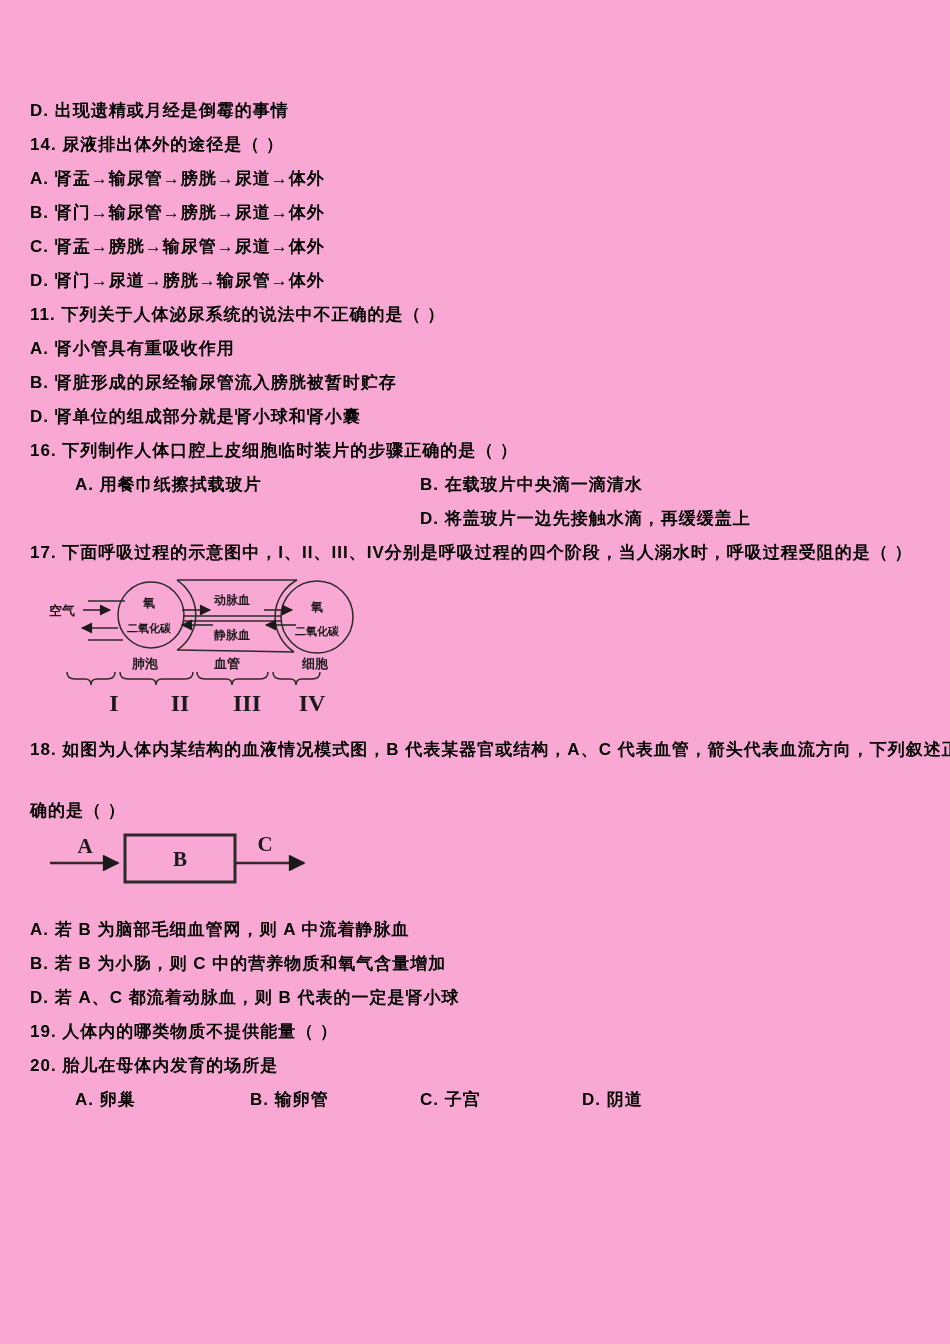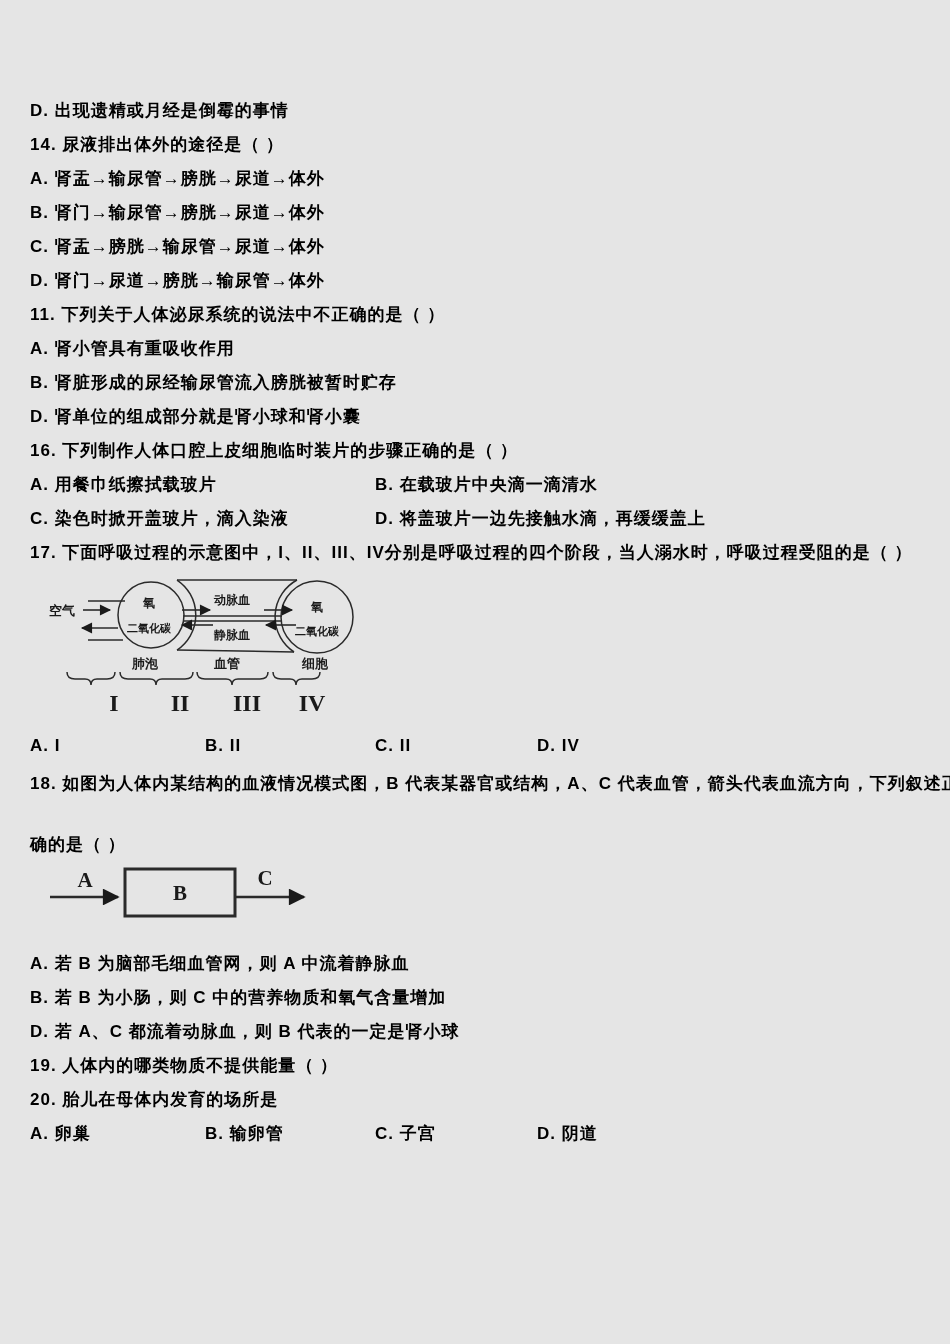--- a/index.html
+++ b/index.html
@@ -1,36 +1,36 @@
 <!DOCTYPE html>
 <html><head>
 <meta charset="utf-8">
 <style>
   * { margin:0; padding:0; box-sizing:border-box; }
   html,body { background:#ffffff; }
   body { width:950px; height:1344px; overflow:hidden; }
   .page {
     position:relative;
     width:950px; height:1344px;
-    background:#e5e5e5;
+    background:#f9a8d4;
     color:#000;
     font-family:"Liberation Sans","DejaVu Sans",sans-serif;
   }
   .content { padding:93px 40px 0 30px; }
   .row {
     position:relative;
     height:34px;
     display:flex;
     align-items:center;
     font-size:17px;
     font-weight:700;
     letter-spacing:1px;
     white-space:nowrap;
   }
-  .row.cols span { position:absolute; top:50%; transform:translateY(-50%); }
+  .row.cols span { position:absolute; top:50%; transform:translateY(-50%);margin-left:45px; }
   .c0 { left:0; }
   .c1 { left:175px; }
   .c2 { left:345px;text-align:right; }
   .c3 { left:507px; }
   .diagram1-wrap { height:160px; padding-top:2px; }
   .diagram2-wrap { height:85px; }
   svg text { font-family:"Liberation Sans","DejaVu Sans",sans-serif; fill:#1a1a1a; }
   svg .serif-label { font-family:"Liberation Serif","DejaVu Serif",serif; font-weight:700; }
   svg .stroke { stroke:#2a2a2a; fill:none; }
 </style>
@@ -52,21 +52,20 @@
     <div class="row">A. 肾小管具有重吸收作用</div>
     <div class="row">B. 肾脏形成的尿经输尿管流入膀胱被暂时贮存</div>
     <div class="row">D. 肾单位的组成部分就是肾小球和肾小囊</div>
 
     <div class="row">16. 下列制作人体口腔上皮细胞临时装片的步骤正确的是（      ）</div>
     <div class="row cols">
       <span class="c0">A. 用餐巾纸擦拭载玻片</span>
       <span class="c2">B. 在载玻片中央滴一滴清水</span>
     </div>
     <div class="row cols">
-      <span class="c0">C. 染色时掀开盖玻片，滴入染液</span>
       <span class="c2">D. 将盖玻片一边先接触水滴，再缓缓盖上</span>
     </div>
 
     <div class="row">17. 下面呼吸过程的示意图中，I、II、III、IV分别是呼吸过程的四个阶段，当人溺水时，呼吸过程受阻的是（ ）</div>
 
     <div class="diagram1-wrap">
       <svg width="400" height="152" viewBox="0 0 400 152">
         <defs>
           <marker id="ar" viewBox="0 0 10 10" refX="9" refY="5" markerWidth="9" markerHeight="7" orient="auto-start-reverse">
             <path d="M0,0 L10,5 L0,10 z" fill="#1a1a1a"></path>
@@ -111,26 +110,20 @@
         <path class="stroke" d="M167,101 Q167,108 175,108 L196,108 Q202,108 202,114 Q202,108 208,108 L230,108 Q238,108 238,101" stroke-width="1.5"></path>
         <path class="stroke" d="M243,101 Q243,108 251,108 L260,108 Q266,108 266,114 Q266,108 272,108 L282,108 Q290,108 290,101" stroke-width="1.5"></path>
 
         <text class="serif-label" x="84" y="140" font-size="24" text-anchor="middle">I</text>
         <text class="serif-label" x="150" y="140" font-size="24" text-anchor="middle">II</text>
         <text class="serif-label" x="217" y="140" font-size="24" text-anchor="middle">III</text>
         <text class="serif-label" x="282" y="140" font-size="24" text-anchor="middle">IV</text>
       </svg>
     </div>
 
-    <div class="row cols">
-      <span class="c0">A. I</span>
-      <span class="c1">B. II</span>
-      <span class="c2">C. II</span>
-      <span class="c3">D. IV</span>
-    </div>
 
     <div class="row" style="height:40px">18. 如图为人体内某结构的血液情况模式图，B 代表某器官或结构，A、C 代表血管，箭头代表血流方向，下列叙述正</div>
     <div class="row" style="margin-top:24px">确的是（        ）</div>
 
     <div class="diagram2-wrap">
       <svg width="340" height="85" viewBox="0 0 340 85">
         <text class="serif-label" x="55" y="26" font-size="21" text-anchor="middle">A</text>
         <path class="stroke" d="M20,36 L88,36" stroke-width="2.4" marker-end="url(#ar)"></path>
         <rect class="stroke" x="95" y="8" width="110" height="47" stroke-width="3"></rect>
         <text class="serif-label" x="150" y="39" font-size="21" text-anchor="middle">B</text>

